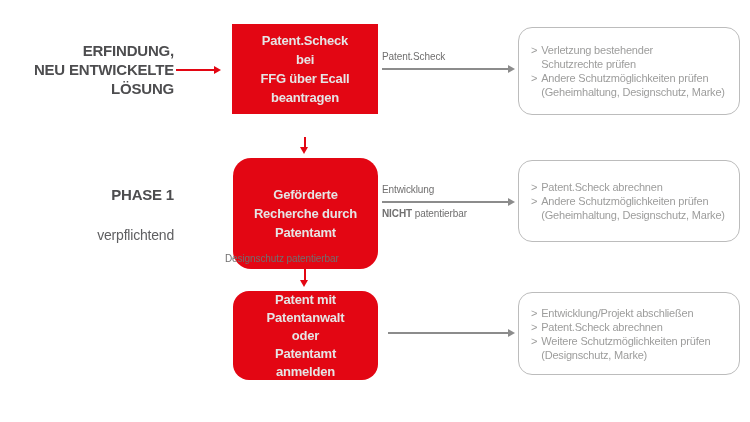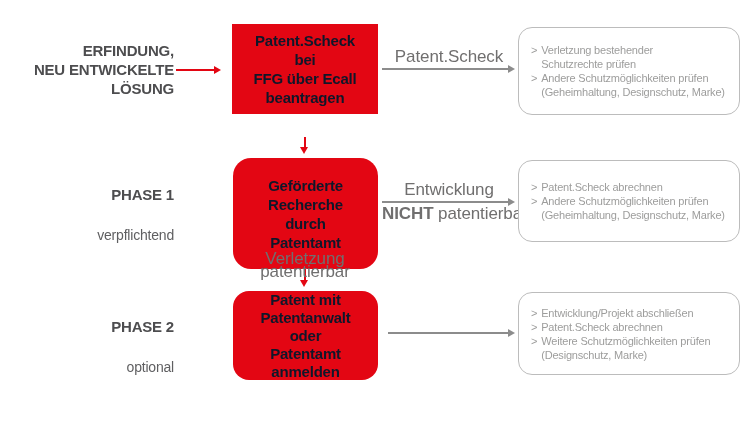--- a/index.html
+++ b/index.html
@@ -12,32 +12,32 @@
     position:absolute;left:12px;width:162px;text-align:right;color:#4d4d4f;
     letter-spacing:-0.2px;
   }
   .stage-invention{top:41px;font-weight:700;font-size:15px;line-height:19px;white-space:pre-line;}
   .stage-title{font-weight:700;font-size:15px;line-height:16px;}
   .stage-subtitle{font-weight:400;font-size:14px;line-height:16px;color:#5f5f61;margin-top:24px;}
   .stage-phase1{top:187px;}
   .stage-phase2{top:319px;}
   
   .redbox{
-    position:absolute;background:#e30613;color:#0f172a;font-weight:700;
-    font-size:15px;line-height:19px;letter-spacing:-0.2px;text-align:center;
+    position:absolute;background:#e30613;color:#e5e5e5;font-weight:700;
+    font-size:13px;line-height:19px;letter-spacing:-0.2px;text-align:center;
     display:flex;align-items:center;justify-content:center;white-space:pre-line;
     padding:0 20px;box-sizing:border-box;
   }
   .redbox-apply{left:232px;top:24px;width:146px;height:90px;border-radius:0;}
   .redbox-research{left:233px;top:158px;width:145px;height:111px;border-radius:18px;}
   .redbox-register{left:233px;top:291px;width:145px;height:89px;border-radius:16px;line-height:18px;align-items:center;}
   
   .conn-label{
-    position:absolute;color:#706f6f;font-size:17px;line-height:13px;
-    text-align:center;letter-spacing:-0.1px;
+    position:absolute;color:#706f6f;font-size:10px;line-height:13px;
+    letter-spacing:-0.1px;
   }
   .down-label{left:225px;width:160px;}
   .down-label-1{top:119px;}
   .down-label-2{top:252px;}
   .h-label{left:382px;width:134px;white-space:pre;}
   .h-label .b{font-weight:700;}
   .h-label-a-top{top:50px;}
   .h-label-a-bottom{top:74px;}
   .h-label-b-top{top:183px;}
   .h-label-b-bottom{top:207px;}
@@ -82,24 +82,20 @@
 
   <div class="stage stage-invention">ERFINDUNG,
 NEU ENTWICKELTE
 LÖSUNG</div>
 
   <div class="stage stage-phase1">
     <div class="stage-title">PHASE 1</div>
     <div class="stage-subtitle">verpflichtend</div>
   </div>
 
-  <div class="stage stage-phase2">
-    <div class="stage-title">PHASE 2</div>
-    <div class="stage-subtitle">optional</div>
-  </div>
 
   <div class="redbox redbox-apply">
     <span>Patent.Scheck bei
 FFG über Ecall
 beantragen</span>
   </div>
   <div class="redbox redbox-research">
     <span>Geförderte
 Recherche durch
 Patentamt</span>
@@ -111,21 +107,21 @@
 anmelden</span>
   </div>
 
   <div class="h-arrow red h-arrow-invention"></div>
   <div class="v-arrow v-arrow-1"></div>
   <div class="v-arrow v-arrow-2"></div>
   <div class="h-arrow h-arrow-a"></div>
   <div class="h-arrow h-arrow-b"></div>
   <div class="h-arrow h-arrow-c"></div>
 
-  <div class="conn-label down-label down-label-2">Verletzung patentierbar</div>
+  <div class="conn-label down-label down-label-2">Designschutz patentierbar</div>
 
   <div class="conn-label h-label h-label-a-top">Patent.Scheck</div>
 
   <div class="conn-label h-label h-label-b-top">Entwicklung</div>
   <div class="conn-label h-label h-label-b-bottom"><span class="b">NICHT</span><span> patentierbar</span></div>
 
   <div class="outcome outcome-1">
     <div class="outcome-item">
       <span class="marker">&gt;</span>
       <span class="itext">Verletzung bestehender

